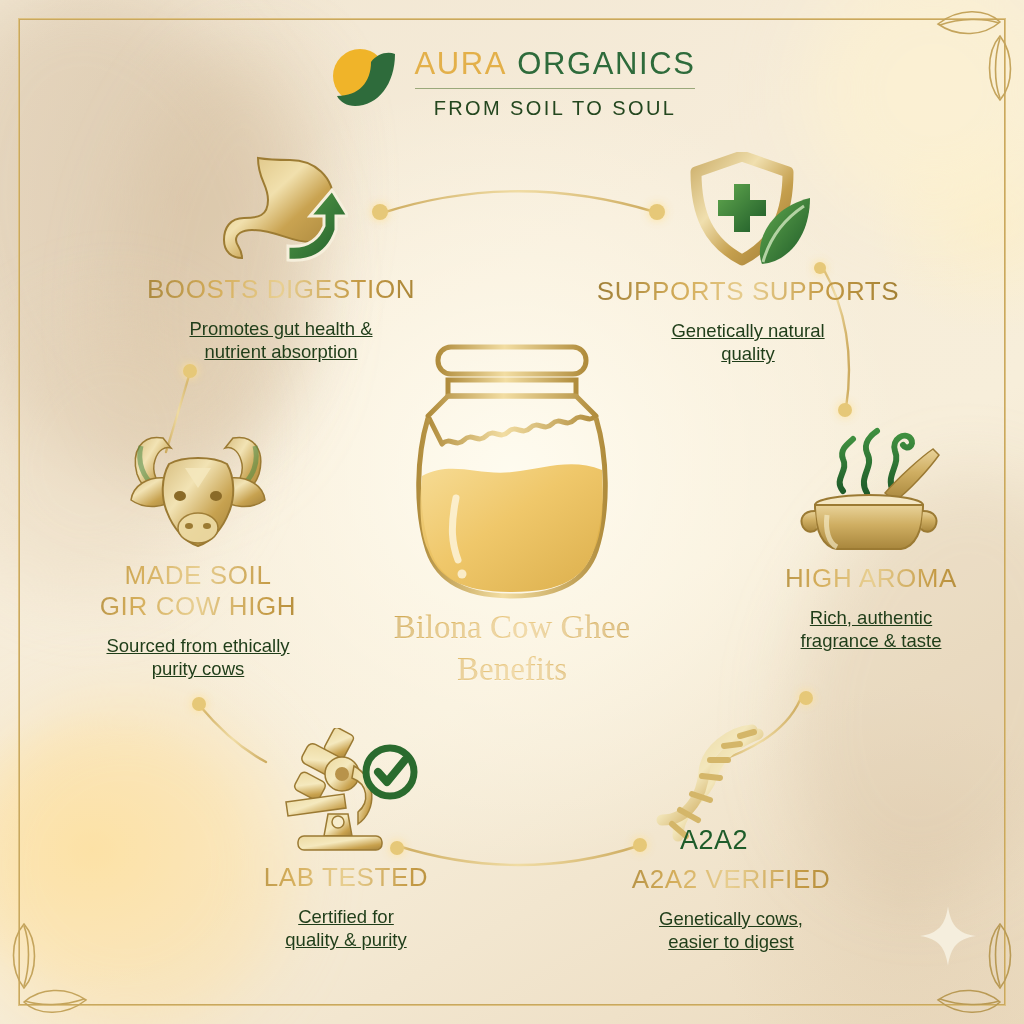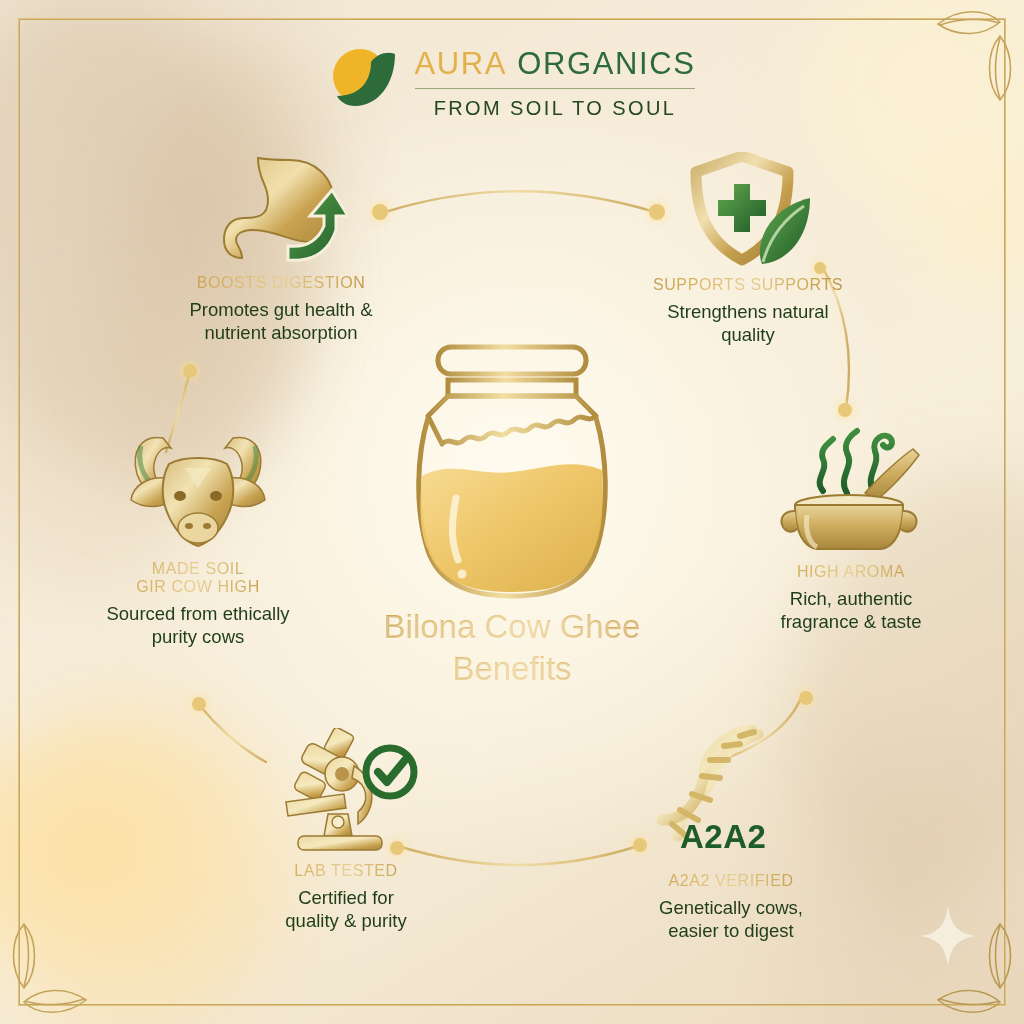--- a/index.html
+++ b/index.html
@@ -45,37 +45,37 @@
   .brand .org{color:#2e6b3b;text-align:center;}
   .brand-rule{height:1px;background:#9aa87a;margin:9px 0 8px 0;}
   .tagline{text-align:center;font-size:20px;letter-spacing:2.4px;color:#24471f;}
 
   
   .jar{position:absolute;left:412px;top:338px;width:200px;height:268px;}
   .center-title{position:absolute;left:50%;top:606px;transform:translateX(-50%);
     width:520px;text-align:center;font-size:33px;line-height:1.28;font-weight:400;
     background:linear-gradient(100deg,#9c7b33 0%,#d9b25e 32%,#eccd8b 52%,#c79c46 78%,#a3802f 100%);
     -webkit-background-clip:text;background-clip:text;color:transparent;
-    text-shadow:0 1px 0 rgba(255,255,255,.28);}
+    text-shadow:0 1px 0 rgba(255,255,255,.28);font-family:Liberation Serif, serif;}
 
   
   .node{position:absolute;text-align:center;}
   .node .icon{display:flex;align-items:flex-end;justify-content:center;}
-  .node h3{margin:8px 0 6px 0;font-size:16px;letter-spacing:.6px;font-weight:400;
+  .node h3{margin:8px 0 6px 0;font-size:26px;letter-spacing:.6px;font-weight:400;
     background:linear-gradient(95deg,#9b7a30 0%,#cfa busy 0%);
     color:#b2893c;}
   .node h3{
     background:linear-gradient(95deg,#9a7a33 0%,#d4ad5a 30%,#e8cf92 50%,#c49a45 74%,#9d7c31 100%);
     -webkit-background-clip:text;background-clip:text;color:transparent;}
-  .node p{margin:6px;font-size:18.5px;line-height:1.27;color:#1f3d19;}
+  .node p{margin:12px;font-size:18.5px;line-height:1.27;color:#1f3d19;text-decoration:underline;}
 
   .n-digestion{left:120px;top:150px;width:322px;}
   .n-immunity{left:588px;top:152px;width:320px;}
   .n-cow{left:48px;top:412px;width:300px;}
-  .n-aroma{left:720px;top:415px;width:262px;}
+  .n-aroma{left:740px;top:415px;width:262px;}
   .n-lab{left:210px;top:726px;width:272px;}
   .n-a2a2{left:588px;top:722px;width:286px;}
 
   .connectors{position:absolute;left:0;top:0;width:1024px;height:1024px;pointer-events:none;}
   .glow-dot{filter:drop-shadow(0 0 5px rgba(255,226,150,.95));}
 </style>
 </head>
 <body>
 
 <div id="poster">
@@ -248,21 +248,21 @@
             </linearGradient>
           </defs>
         <path d="M58 4 L104 20 C104 62 92 90 58 108 C24 90 12 62 12 20 Z" fill="none" stroke="url(#gmet2)" stroke-width="11" stroke-linejoin="round"></path>
         <path d="M50 32 H66 V48 H82 V64 H66 V80 H50 V64 H34 V48 H50 Z" fill="url(#grn2)"></path>
         <path d="M126 46 C126 84 104 110 78 112 C70 92 84 56 126 46 Z" fill="url(#grn2)"></path>
         <path d="M120 54 C96 70 84 92 79 110" fill="none" stroke="#cfe6bd" stroke-width="3" opacity=".8"></path>
       </svg>
     </div>
     <h3>SUPPORTS SUPPORTS</h3>
     <p>
-      <span>Strengthens natural</span><br>
+      <span>Genetically natural</span><br>
       <span>quality</span>
     </p>
   </div>
 
   <div class="node n-cow">
     <div class="icon" style="height:140px">
       <svg width="150" height="136" viewBox="0 0 150 136">
         <defs>
             <linearGradient id="gmet3" x1="0" y1="0" x2="1" y2="1">
           <stop offset="0" stop-color="#d7bd7e"></stop>
@@ -420,22 +420,22 @@
         <g stroke="#d4b669" stroke-width="6" stroke-linecap="round">
           <line x1="26" y1="100" x2="40" y2="112"></line>
           <line x1="34" y1="86" x2="52" y2="96"></line>
           <line x1="46" y1="70" x2="64" y2="76"></line>
           <line x1="56" y1="52" x2="74" y2="54"></line>
           <line x1="64" y1="36" x2="82" y2="36"></line>
           <line x1="78" y1="22" x2="94" y2="20"></line>
           <line x1="94" y1="12" x2="108" y2="8"></line>
         </g>
       </svg>
-      <span style="position:absolute;left:92px;bottom:-6px;font-size:33px;font-weight:bold;color:#1e5c2a;letter-spacing:.5px;">A2A2</span>
-    </div>
-    <h3 style="margin-top:22px">A2A2 VERIFIED</h3>
+      <span style="position:absolute;left:92px;bottom:-6px;font-size:27px;font-weight:normal;color:#1e5c2a;letter-spacing:.5px;">A2A2</span>
+    </div>
+    <h3 style="margin-top:14px">A2A2 VERIFIED</h3>
     <p>
       <span>Genetically cows,</span><br>
       <span>easier to digest</span>
     </p>
   </div>
 
 </div>
 
 </body></html>

